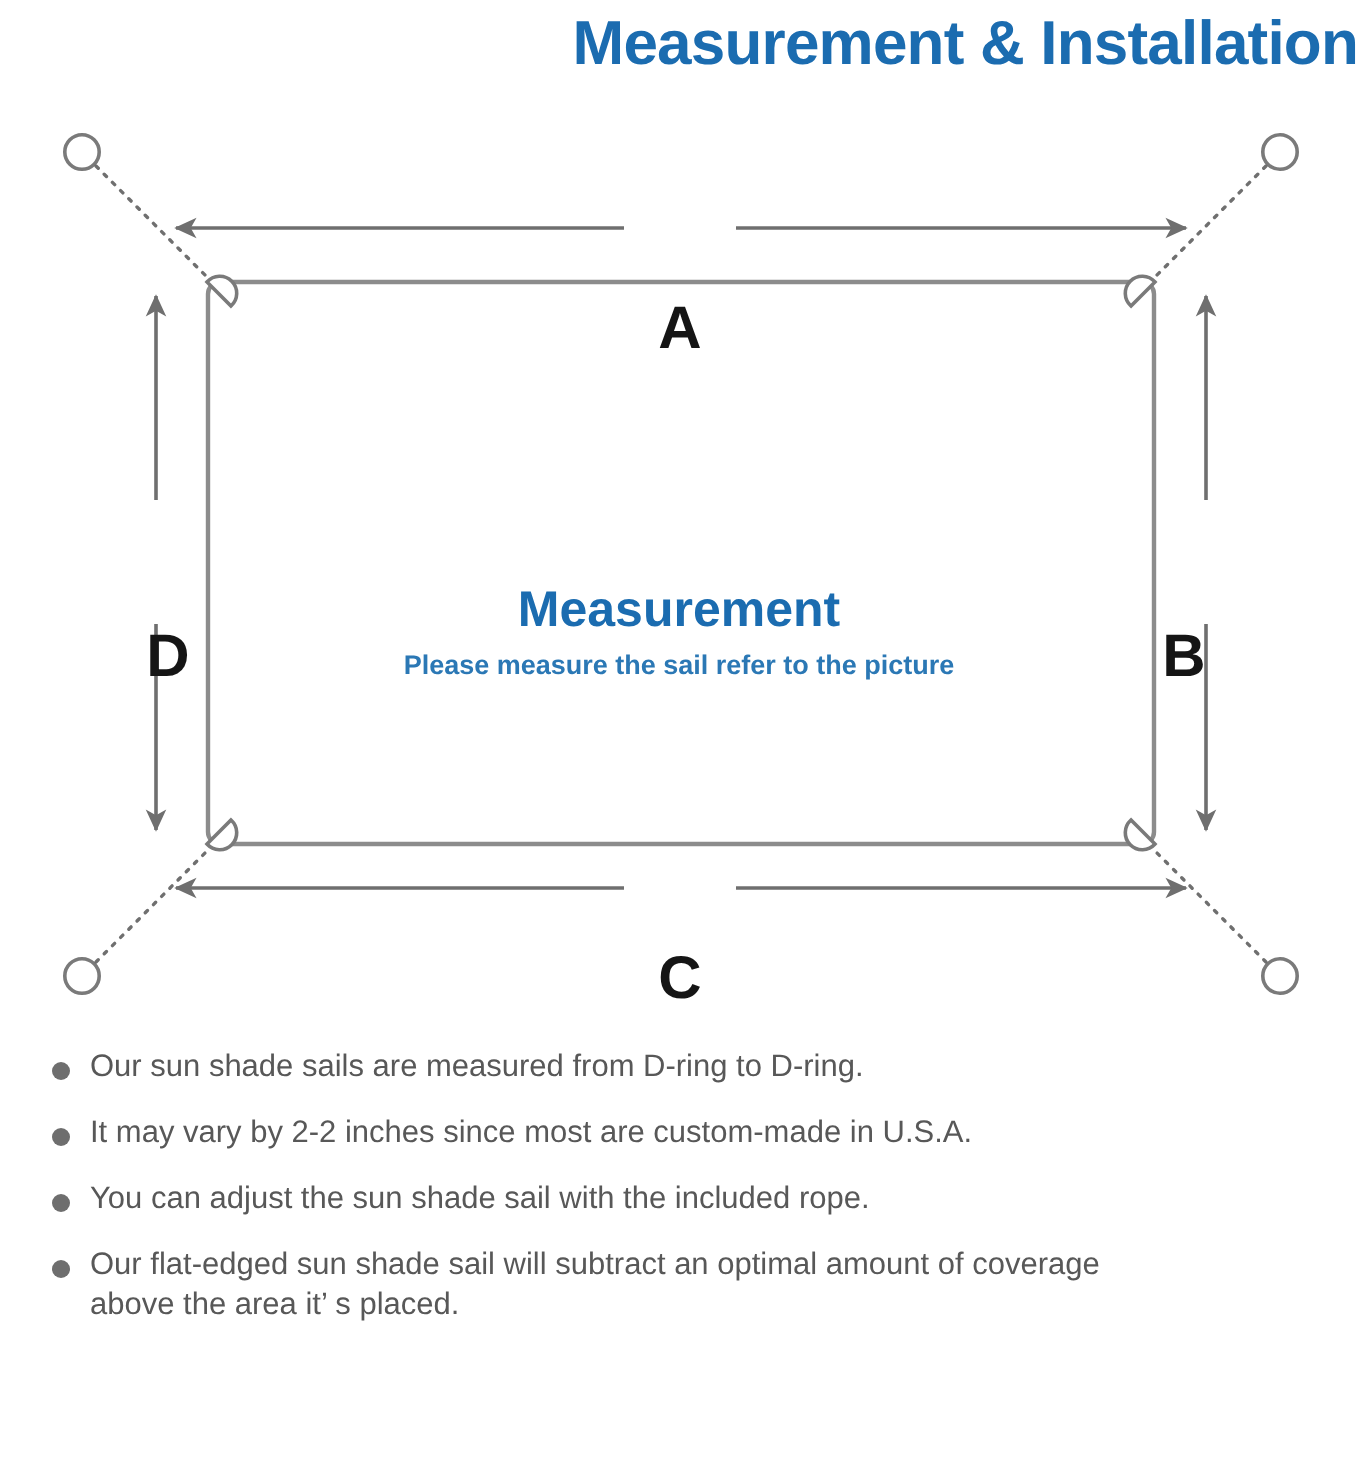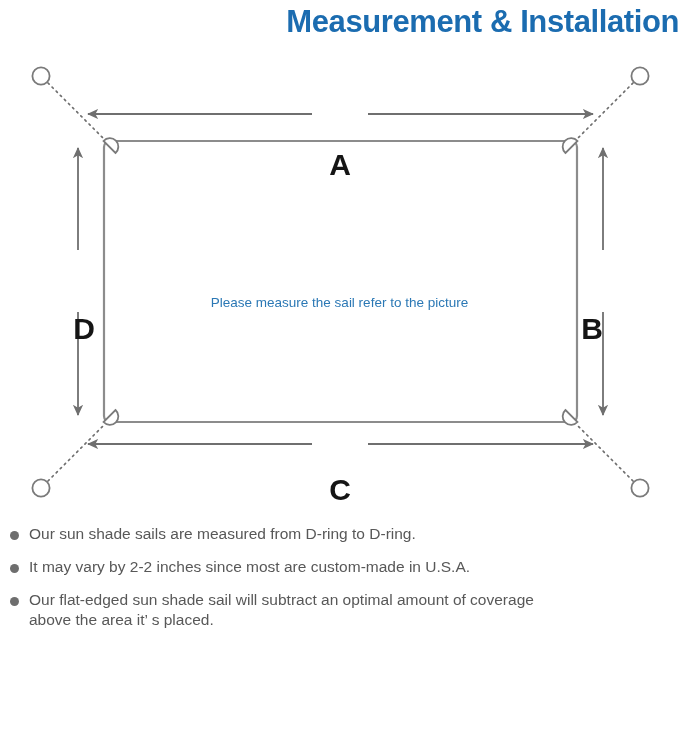--- a/index.html
+++ b/index.html
@@ -50,39 +50,40 @@
     color: #1b6cb0;
     font-weight: bold;
     font-size: 25px;
     line-height: 30px;
   }
   .center-sub {
     color: #2b78b5;
     font-size: 13.5px;
     line-height: 22px;
     margin-top: 2px;
+    font-weight: bold;
   }
 
   .dim-label {
     position: absolute;
     color: #151515;
     font-family: "Liberation Sans", sans-serif;
     font-weight: bold;
     font-size: 30px;
     line-height: 30px;
     text-align: center;
   }
   #label-A { left: 310px; top: 98px; width: 60px; }
   #label-C { left: 310px; top: 423px; width: 60px; }
   #label-D { left: 62px; top: 262px; width: 44px; }
   #label-B { left: 570px; top: 262px; width: 44px; }
 
   #notes {
     position: absolute;
-    left: 0;
+    left: 16px;
     top: 524px;
     width: 564px;
   }
   .note-item {
     position: relative;
     display: flex;
     align-items: flex-start;
     padding: 0 16px 0 10px;
     margin-bottom: 13px;
   }
@@ -163,35 +164,40 @@
       <line x1="603" y1="96" x2="603" y2="363" marker-start="url(#arrHead)" marker-end="url(#arrHead)"></line>
     </g>
 
     <rect x="312" y="44" width="56" height="36" fill="#ffffff"></rect>
     <rect x="312" y="374" width="56" height="36" fill="#ffffff"></rect>
     <rect x="62" y="198" width="34" height="62" fill="#ffffff"></rect>
     <rect x="587" y="198" width="34" height="62" fill="#ffffff"></rect>
   </svg>
 
   <div class="center-block">
+    <div class="center-title">Measurement</div>
     <div class="center-sub">Please measure the sail refer to the picture</div>
   </div>
 
   <div class="dim-label" id="label-A">A</div>
   <div class="dim-label" id="label-B">B</div>
   <div class="dim-label" id="label-C">C</div>
   <div class="dim-label" id="label-D">D</div>
 </div>
 
 <div id="notes">
   <div class="note-item">
     <span class="note-bullet"></span>
     <span class="note-text">Our sun shade sails are measured from D-ring to D-ring.</span>
   </div>
   <div class="note-item">
     <span class="note-bullet"></span>
     <span class="note-text">It may vary by 2-2 inches since most are custom-made in U.S.A.</span>
   </div>
   <div class="note-item">
     <span class="note-bullet"></span>
+    <span class="note-text">You can adjust the sun shade sail with the included rope.</span>
+  </div>
+  <div class="note-item">
+    <span class="note-bullet"></span>
     <span class="note-text">Our flat-edged sun shade sail will subtract an optimal amount of coverage above the area it’ s placed.</span>
   </div>
 </div>
 
 </body></html>

